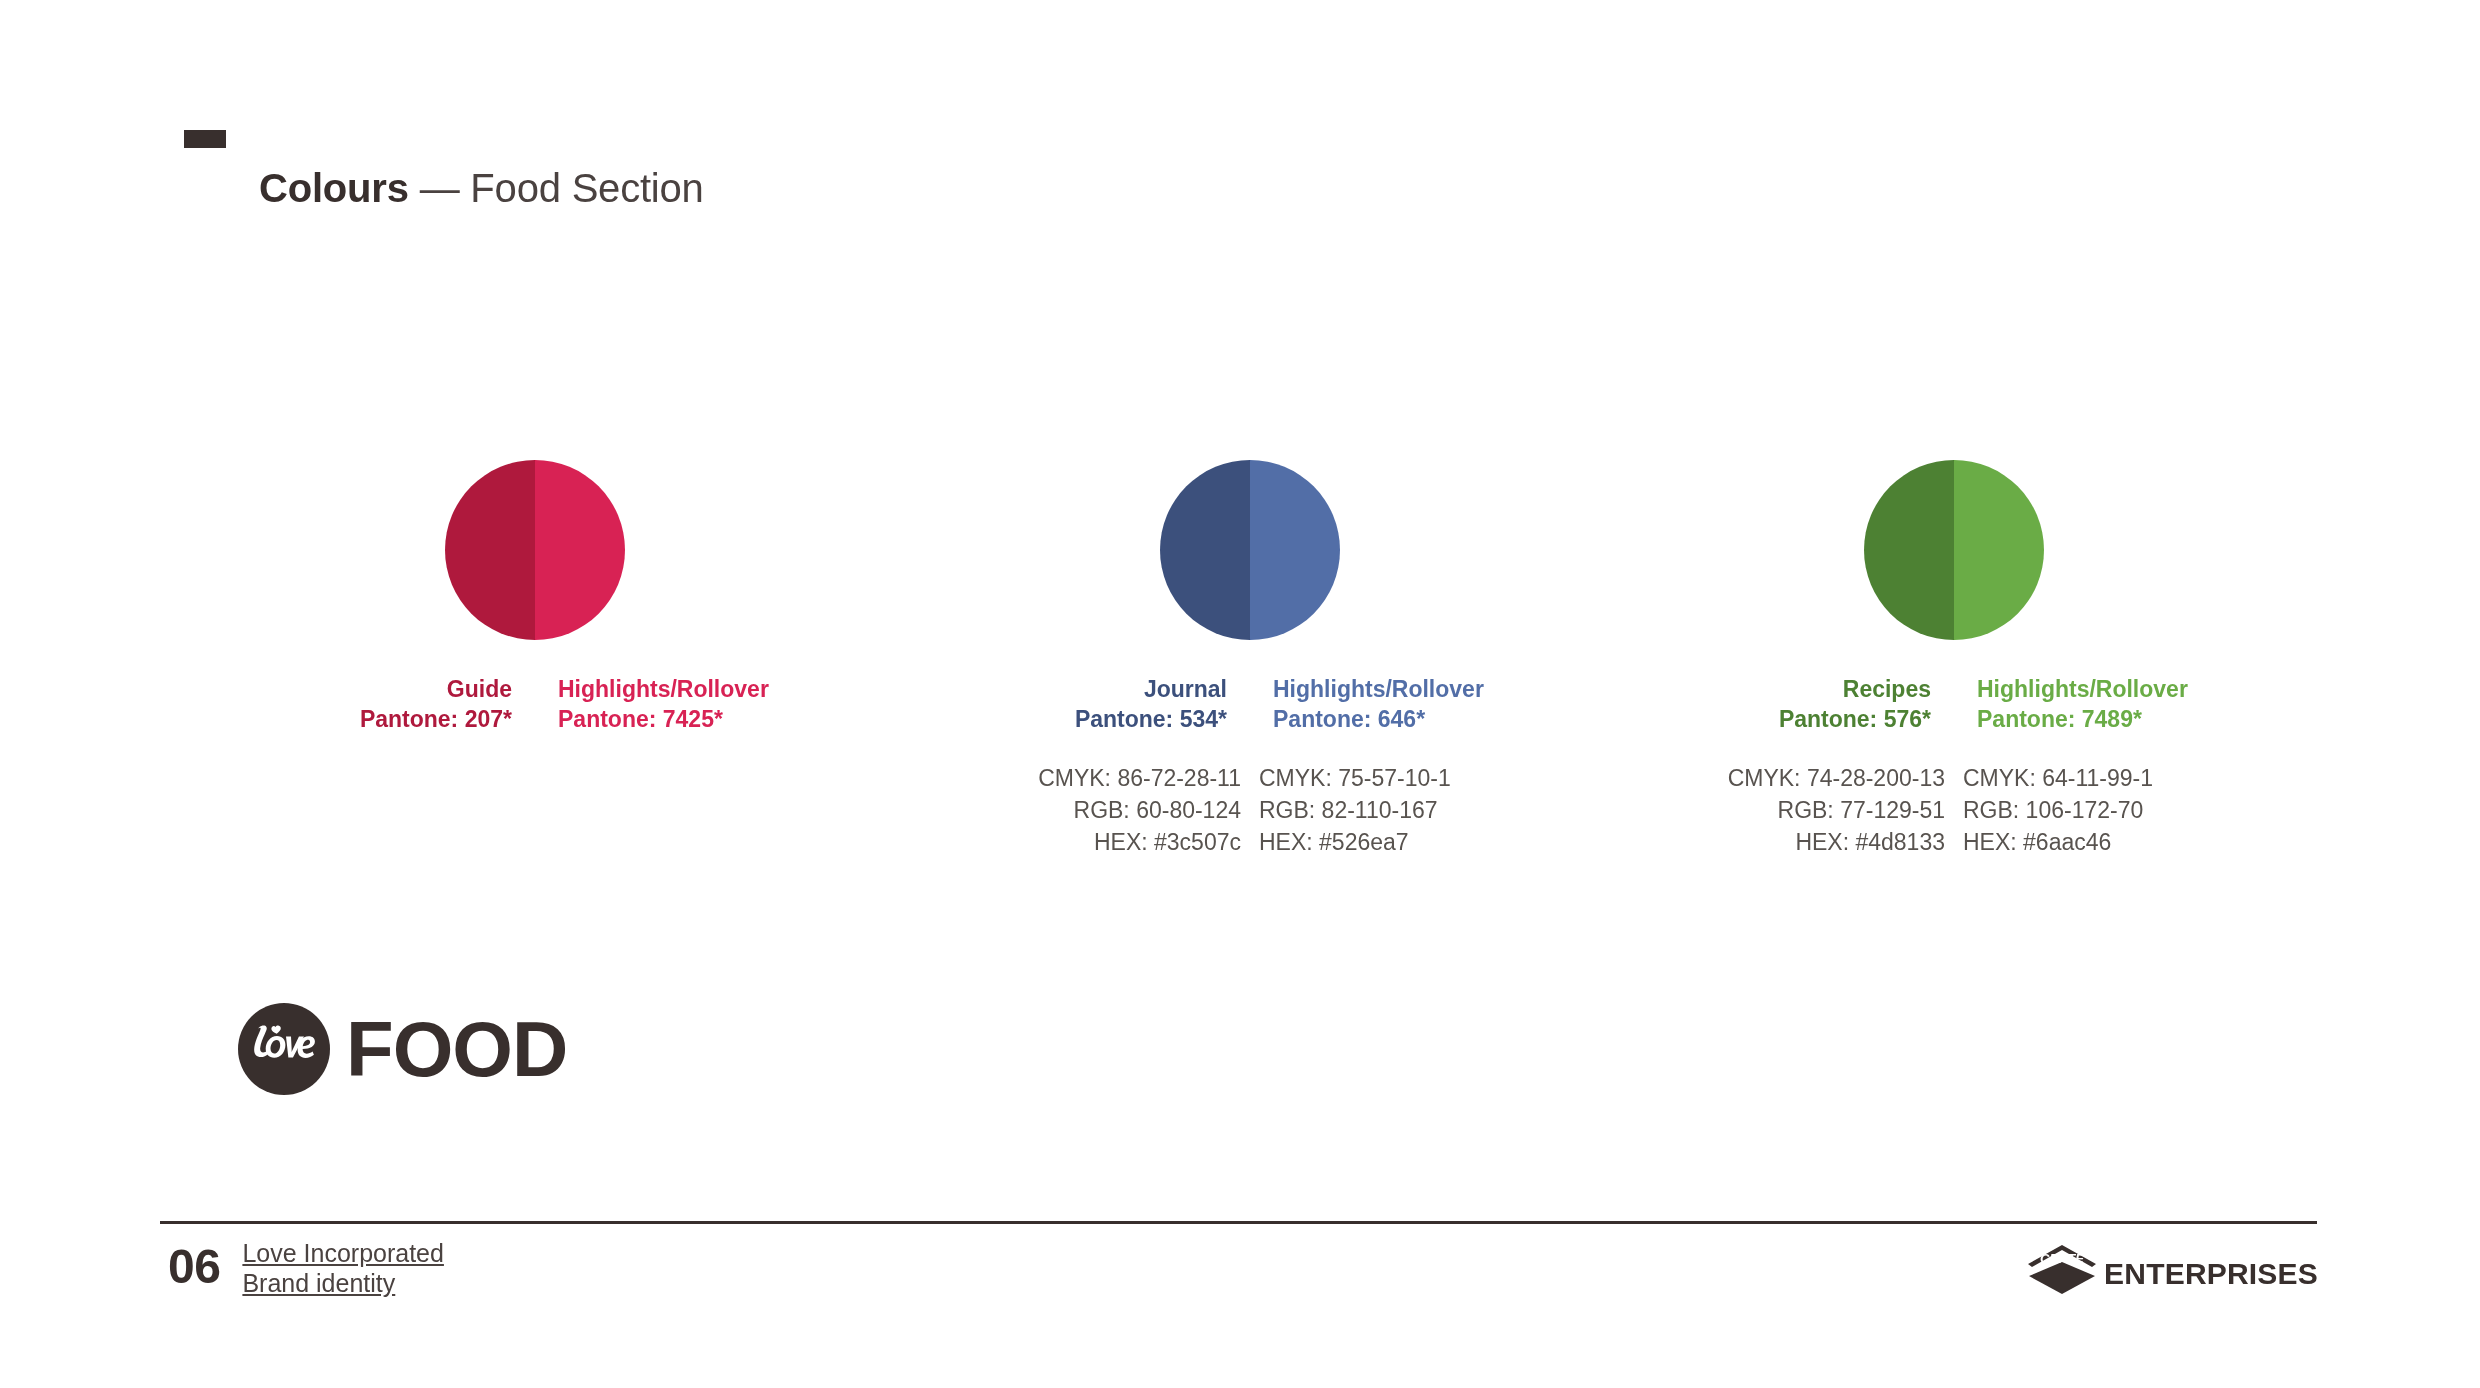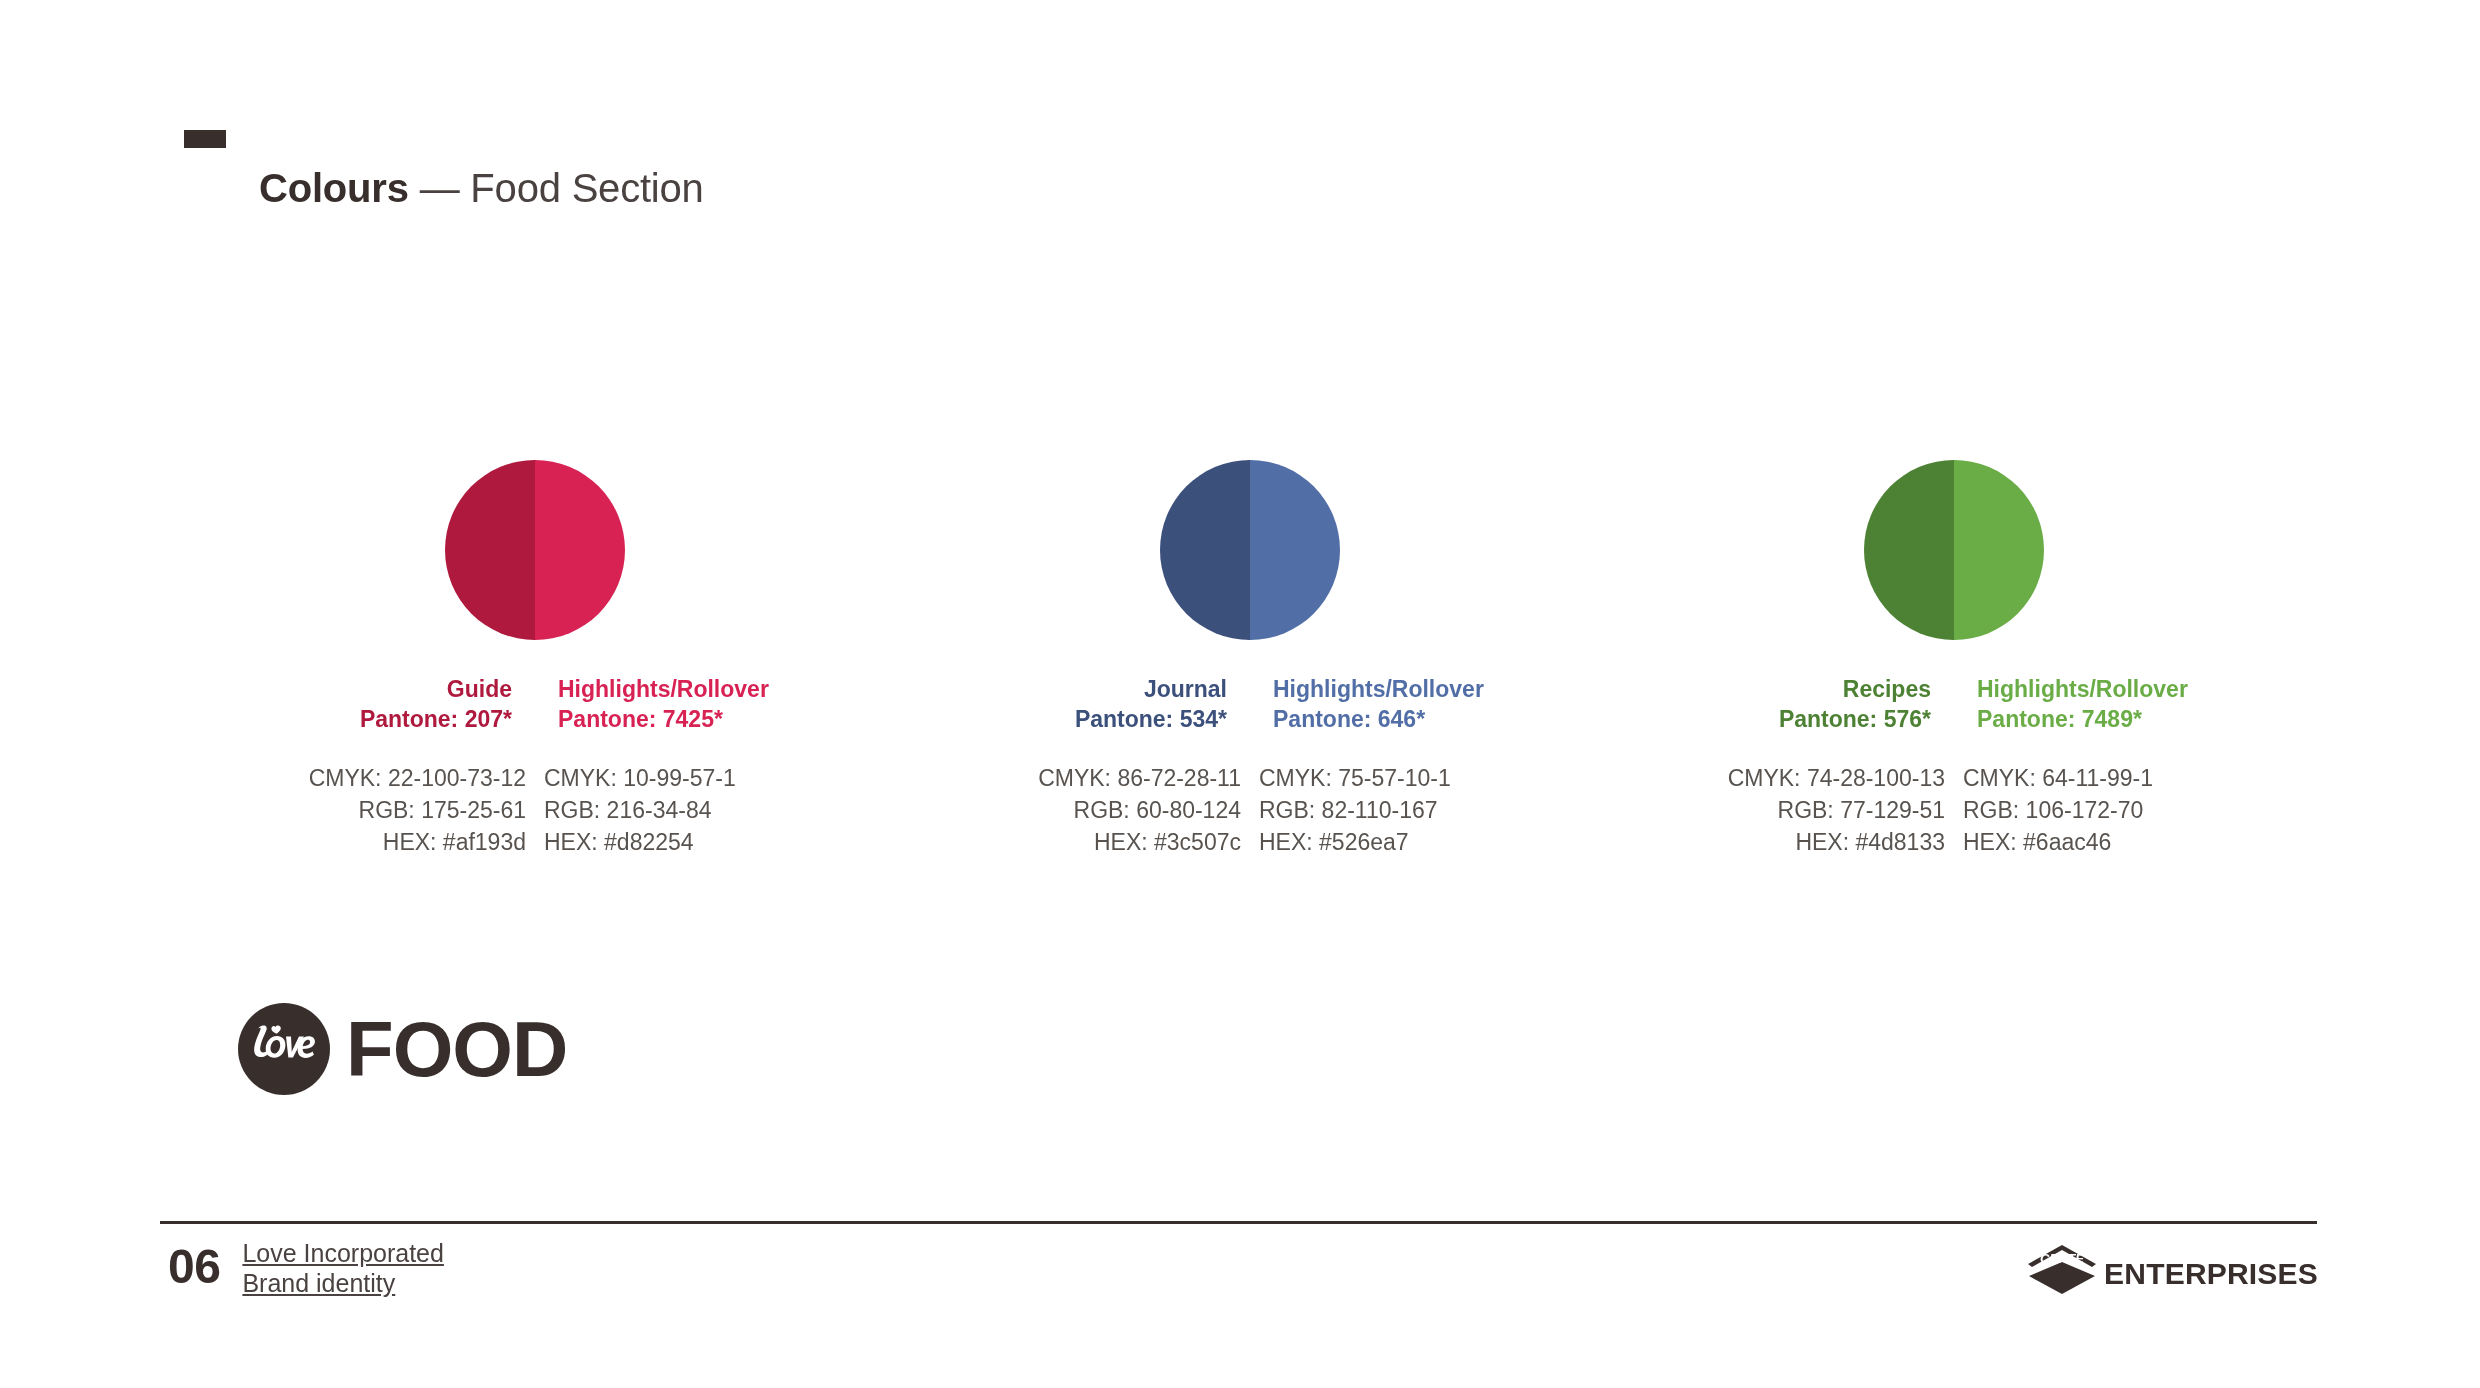--- a/index.html
+++ b/index.html
@@ -204,32 +204,20 @@
   <div class="labels">
     <div class="col-left" style="color: rgb(175, 25, 61);">
       <span class="nm">Guide</span>
       <span class="pt">Pantone: 207*</span>
     </div>
     <div class="col-right" style="color: rgb(216, 34, 84);">
       <span class="nm">Highlights/Rollover</span>
       <span class="pt">Pantone: 7425*</span>
     </div>
   </div>
-  <div class="specs">
-    <div class="col-left">
-      <span>CMYK: 22-100-73-12</span>
-      <span>RGB: 175-25-61</span>
-      <span>HEX: #af193d</span>
-    </div>
-    <div class="col-right">
-      <span>CMYK: 10-99-57-1</span>
-      <span>RGB: 216-34-84</span>
-      <span>HEX: #d82254</span>
-    </div>
-  </div>
 </div>
 
 <div class="swatch-group group-journal">
   <div class="circle">
     <div class="half half-left" style="background: rgb(60, 80, 124);"></div>
     <div class="half half-right" style="background: rgb(82, 110, 167);"></div>
   </div>
   <div class="labels">
     <div class="col-left" style="color: rgb(60, 80, 124);">
       <span class="nm">Journal</span>
@@ -264,21 +252,21 @@
       <span class="nm">Recipes</span>
       <span class="pt">Pantone: 576*</span>
     </div>
     <div class="col-right" style="color: rgb(106, 172, 70);">
       <span class="nm">Highlights/Rollover</span>
       <span class="pt">Pantone: 7489*</span>
     </div>
   </div>
   <div class="specs">
     <div class="col-left">
-      <span>CMYK: 74-28-100-13</span>
+      <span>CMYK: 74-28-200-13</span>
       <span>RGB: 77-129-51</span>
       <span>HEX: #4d8133</span>
     </div>
     <div class="col-right">
       <span>CMYK: 64-11-99-1</span>
       <span>RGB: 106-172-70</span>
       <span>HEX: #6aac46</span>
     </div>
   </div>
 </div>

